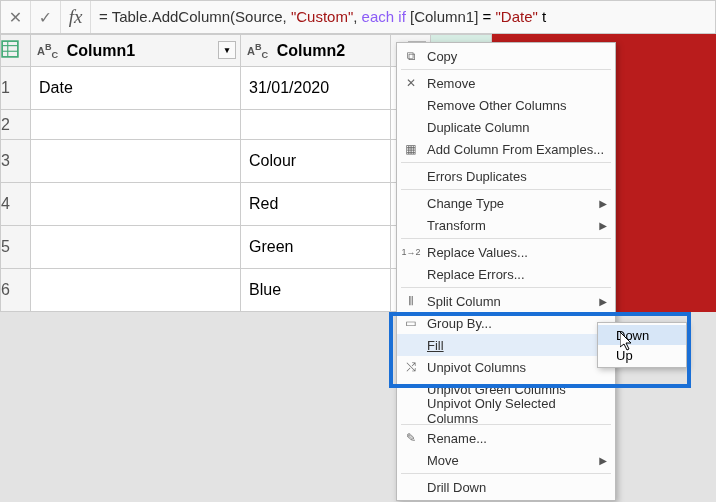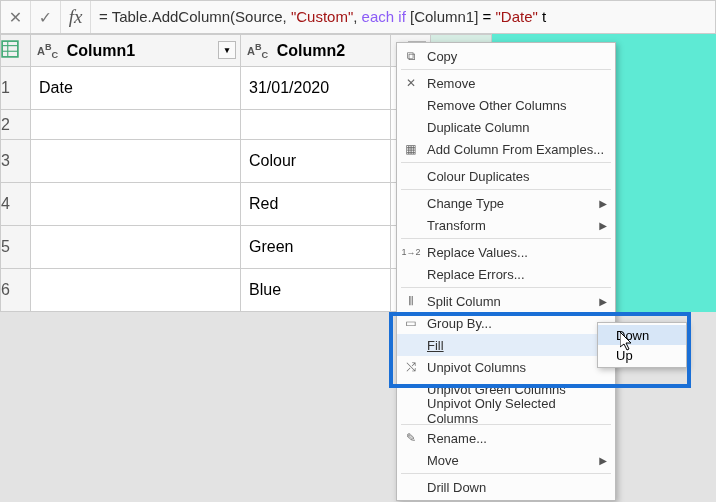--- a/index.html
+++ b/index.html
@@ -8,21 +8,21 @@
   .formula-bar { display: flex; align-items: center; background: #f9f9f9; border: 1px solid #ccc; height: 34px; }
   .fb-btn { width: 30px; height: 100%; display: flex; align-items: center; justify-content: center; border-right: 1px solid #ddd; color: #777; font-size: 16px; cursor: pointer; }
   .fb-fx { font-style: italic; font-family: "Segoe UI", serif; font-size: 19px; color: #555; }
   .fb-formula { flex: 1; padding: 0 8px; font-family: Consolas, monospace; font-size: 15px; white-space: nowrap; overflow: hidden; }
   .fb-formula .eq { color: #333; }
   .fb-formula .fn { color: #333; }
   .fb-formula .str { color: #a31515; }
   .fb-formula .kw { color: #8b5cf6; }
   .fb-formula .id { color: #333; }
 
-  .grid-wrap { background: #5eead4; }
+  .grid-wrap { background: #b91c1c; }
   table.grid { border-collapse: collapse; background: #fff; }
   .grid th, .grid td { border: 1px solid #ccc; font-size: 16px; text-align: left; }
   .row-head-corner { width: 30px; height: 32px; background: #f1f1f1; }
   .row-head-corner .tbl-icon { width: 18px; height: 18px; }
   .col-head { background: #f5f5f5; height: 32px; position: relative; padding: 0 6px; }
   .col-head .type-icon { font-size: 11px; color: #555; margin-right: 4px; display: inline-block; vertical-align: middle; }
   .col-head .col-name { vertical-align: middle; }
   .col-head .dd { position: absolute; right: 4px; top: 6px; width: 18px; height: 18px; border: 1px solid #bbb; display: flex; align-items: center; justify-content: center; font-size: 9px; background: #fafafa; }
   .col1 { width: 210px; }
   .col2 { width: 150px; }
@@ -151,21 +151,21 @@
     </div>
   <div class="cm-item">
       <span>Duplicate Column</span>
     </div>
   <div class="cm-item">
       <span class="cm-icon">▦</span>
       <span>Add Column From Examples...</span>
     </div>
   <div class="cm-sep"></div>
   <div class="cm-item">
-      <span>Colour Duplicates</span>
+      <span>Errors Duplicates</span>
     </div>
   <div class="cm-sep"></div>
   <div class="cm-item">
       <span>Change Type</span>
       <span class="arrow">▶</span>
     </div>
   <div class="cm-item">
       <span>Transform</span>
       <span class="arrow">▶</span>
     </div>

